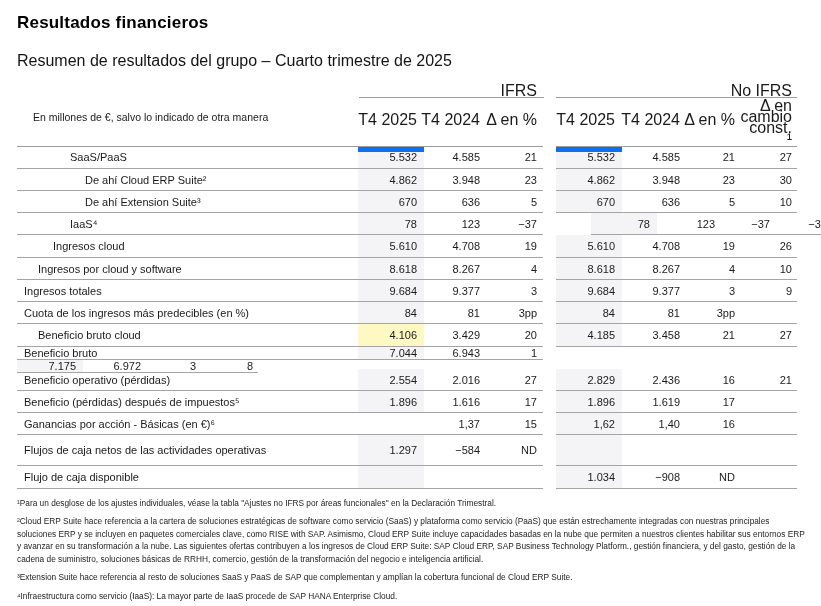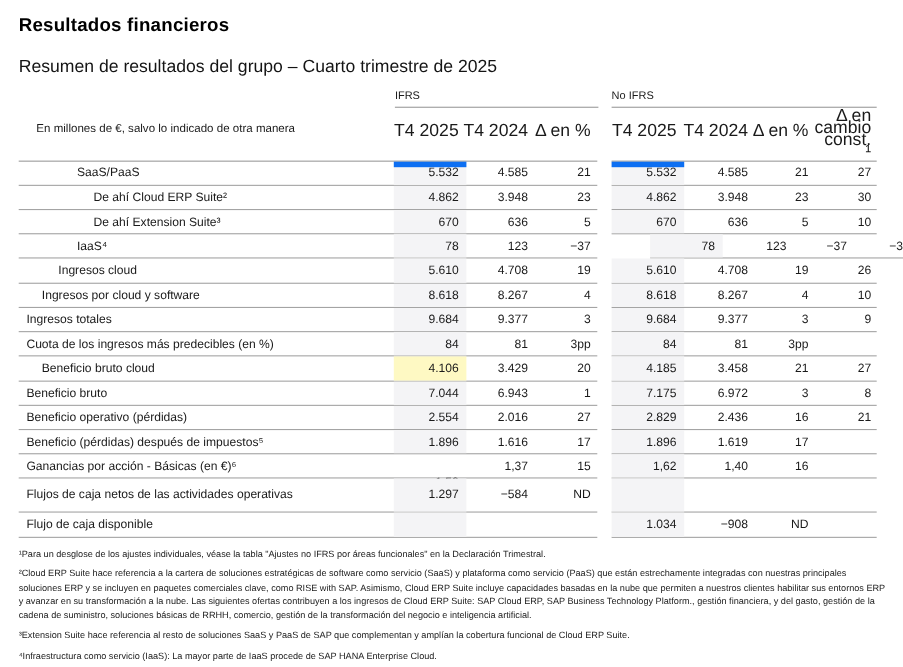--- a/index.html
+++ b/index.html
@@ -3,21 +3,21 @@
 <meta charset="utf-8">
 <style>
   * { margin:0; padding:0; box-sizing:border-box; }
   html,body { background:#fff; }
   body { font-family:"Liberation Sans", sans-serif; }
   .page { position:relative; width:821px; height:606px; background:#ffffff; color:#1a1a1a; overflow:hidden; }
 
   .title { position:absolute; left:17px; top:13px; font-size:17px; font-weight:700; color:#000; letter-spacing:.2px; }
   .subtitle { position:absolute; left:17px; top:52px; font-size:16px; color:#141414; }
 
-  .gh { position:absolute; top:82px; font-size:10px; color:#1a1a1a; }
+  .gh { position:absolute; top:82px; font-size:16px; color:#1a1a1a; text-align:right; }
   .gh-ifrs { left:359px; width:178px; }
   .gh-nifrs { left:556px; width:236px; }
   .ghline { position:absolute; top:97px; height:1px; background:#9b9b9b; }
   .ghline-a { left:359px; width:185px; }
   .ghline-b { left:556px; width:241px; }
 
   .unit { position:absolute; left:33px; top:111px; font-size:10.5px; color:#1a1a1a; }
   .ch { position:absolute; top:111px; font-size:16px; text-align:right; color:#1a1a1a; }
   .ch-t25a { left:358px; width:59px; }
   .ch-t24a { left:418px; width:62px; }
@@ -213,21 +213,21 @@
           <div class="cell cd">20</div>
         </div>
         <div class="gapcol"></div>
         <div class="secB">
           <div class="cell c25" style="background: rgb(244, 244, 246);">4.185</div>
           <div class="cell c24b">3.458</div>
           <div class="cell cd">21</div>
           <div class="cell ccc">27</div>
         </div>
       </div>
-      <div class="trow" style="height: 22px;">
+      <div class="trow" style="height: 22px; flex-direction: column;">
         <div class="secA">
           <div class="lbl ind0">Beneficio bruto</div>
           <div class="cell c25" style="background: rgb(244, 244, 246);">7.044</div>
           <div class="cell c24a">6.943</div>
           <div class="cell cd">1</div>
         </div>
         <div class="gapcol"></div>
         <div class="secB">
           <div class="cell c25" style="background: rgb(244, 244, 246);">7.175</div>
           <div class="cell c24b">6.972</div>

